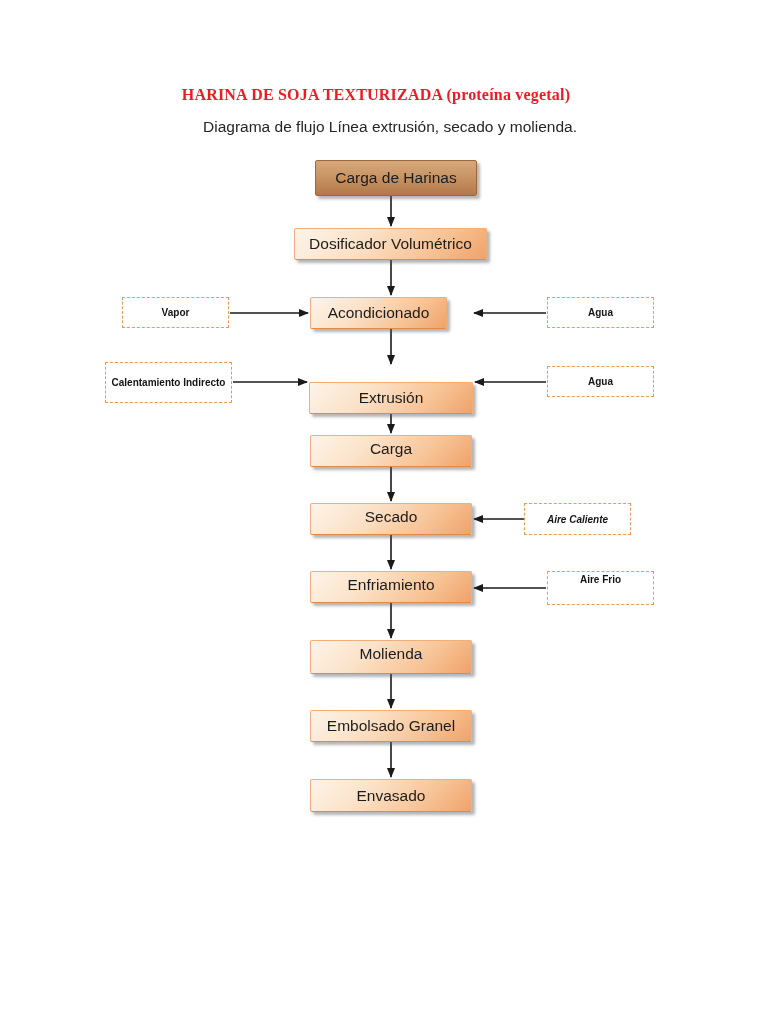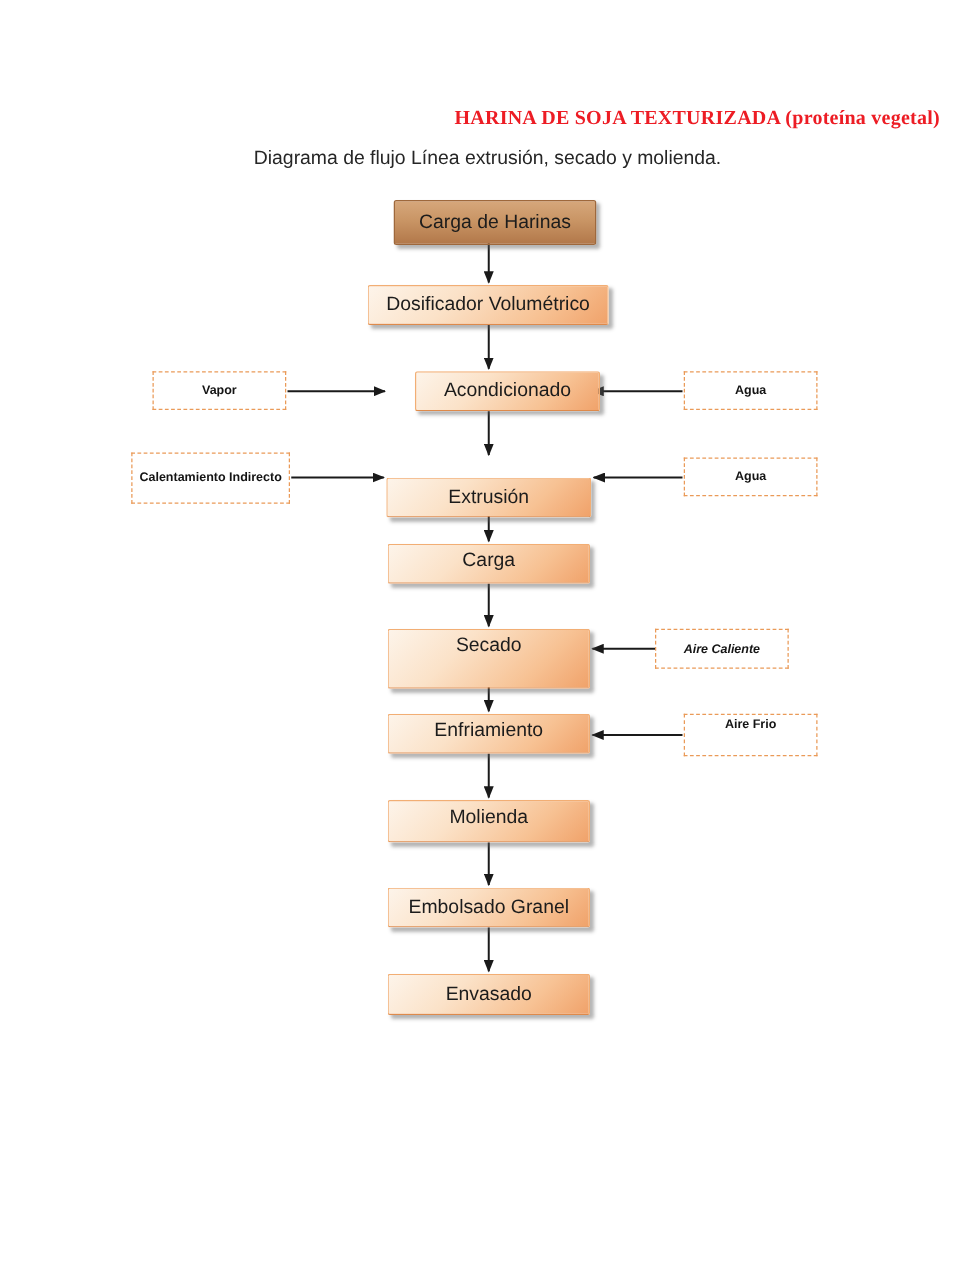--- a/index.html
+++ b/index.html
@@ -7,21 +7,21 @@
   .page {
     position:relative;
     width:768px; height:1024px;
     background:#ffffff;
     overflow:hidden;
     font-family:"Liberation Sans", sans-serif;
   }
   .doc-title {
     position:absolute;
     top:86px; left:0; width:752px;
-    text-align:right;
+    text-align:center;
     font-family:"Liberation Serif", serif;
     font-weight:bold;
     font-size:16px;
     color:#ed1c24;
     letter-spacing:0.2px;
   }
   .doc-subtitle {
     position:absolute;
     top:118px; left:0; width:780px;
     text-align:center;
@@ -59,24 +59,24 @@
     text-align:center;
     line-height:1.5;
     background:#ffffff;
     border:1.6px dashed #ea9a58;
   }
   .dashed-node.text-low { align-items:flex-end; padding-bottom:17px; }
 
   
   .n-carga        { left:315px; top:160px; width:162px; height:36px; }
   .n-dosificador  { left:294px; top:228px; width:193px; height:32px; }
-  .n-acond        { left:310px; top:297px; width:148px; height:32px;margin-left:22px; }
+  .n-acond        { left:310px; top:297px; width:137px; height:32px; }
   .n-extrusion    { left:309px; top:366px; width:164px; height:32px;margin-top:16px; }
   .n-corte        { left:310px; top:435px; width:162px; height:32px; }
-  .n-secado       { left:310px; top:503px; width:162px; height:48px; }
+  .n-secado       { left:310px; top:503px; width:162px; height:32px; }
   .n-enfriamiento { left:310px; top:571px; width:162px; height:32px; }
   .n-molienda     { left:310px; top:640px; width:162px; height:34px; }
   .n-embolsado    { left:310px; top:710px; width:162px; height:32px; }
   .n-envasado     { left:310px; top:779px; width:162px; height:33px; }
 
   
   .d-vapor   { left:122px; top:297px; width:107px; height:31px; }
   .d-calent  { left:105px; top:362px; width:127px; height:41px; }
   .d-agua1   { left:547px; top:297px; width:107px; height:31px; }
   .d-agua2   { left:547px; top:366px; width:107px; height:31px; }

